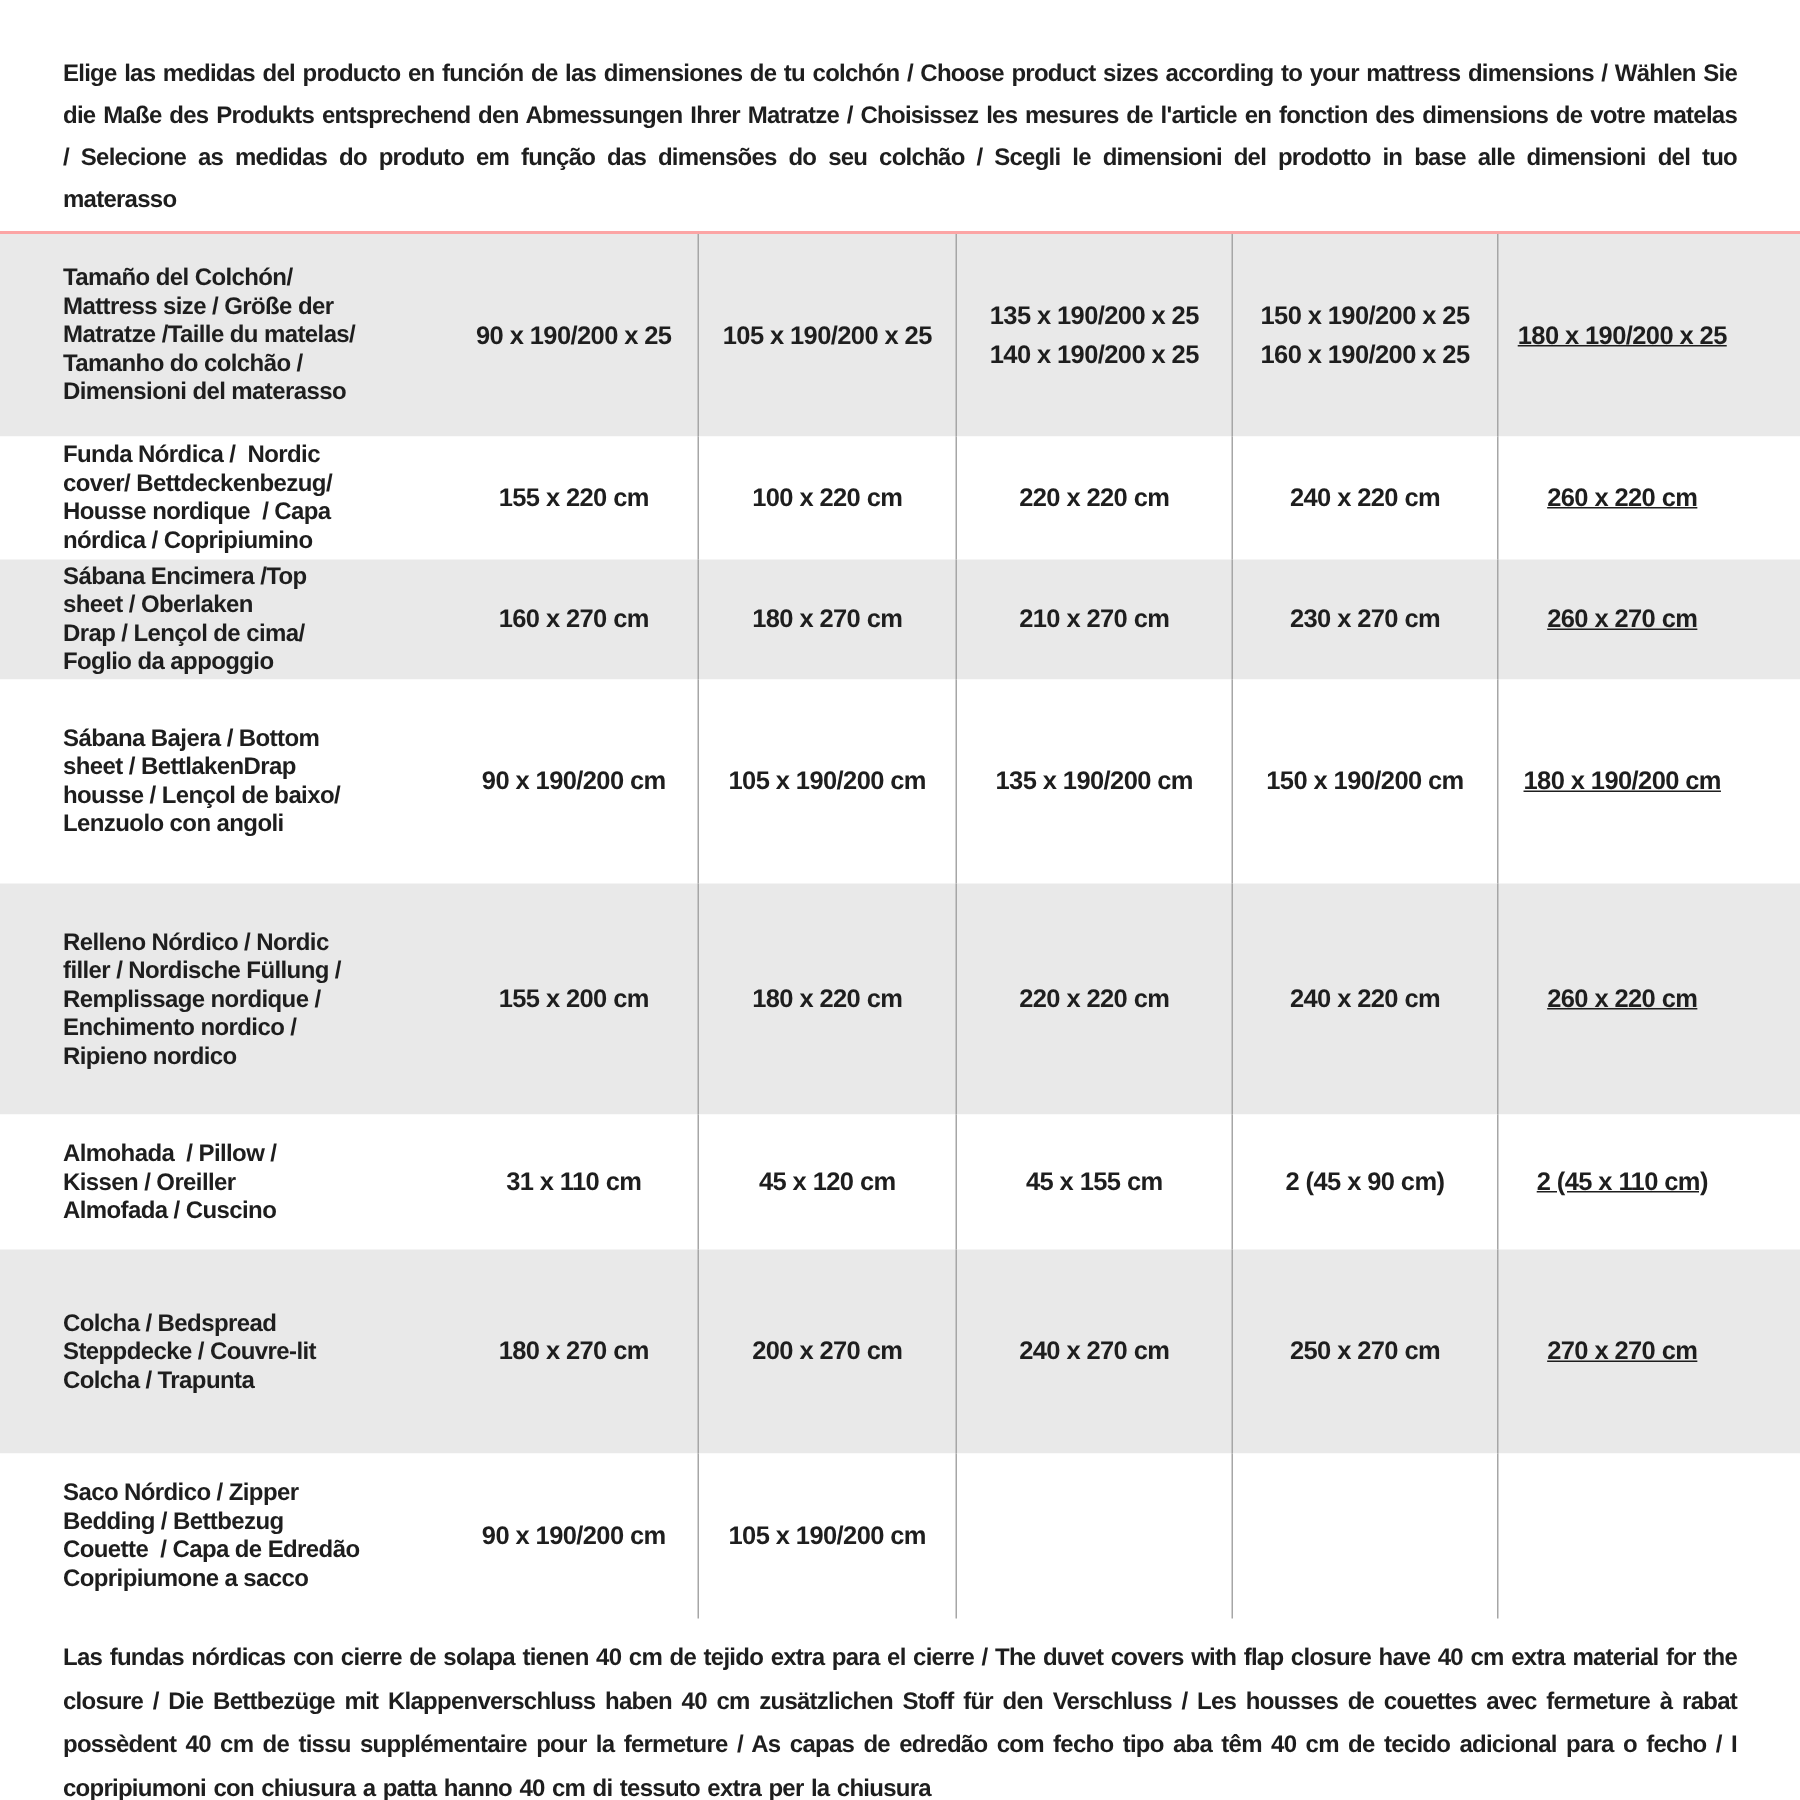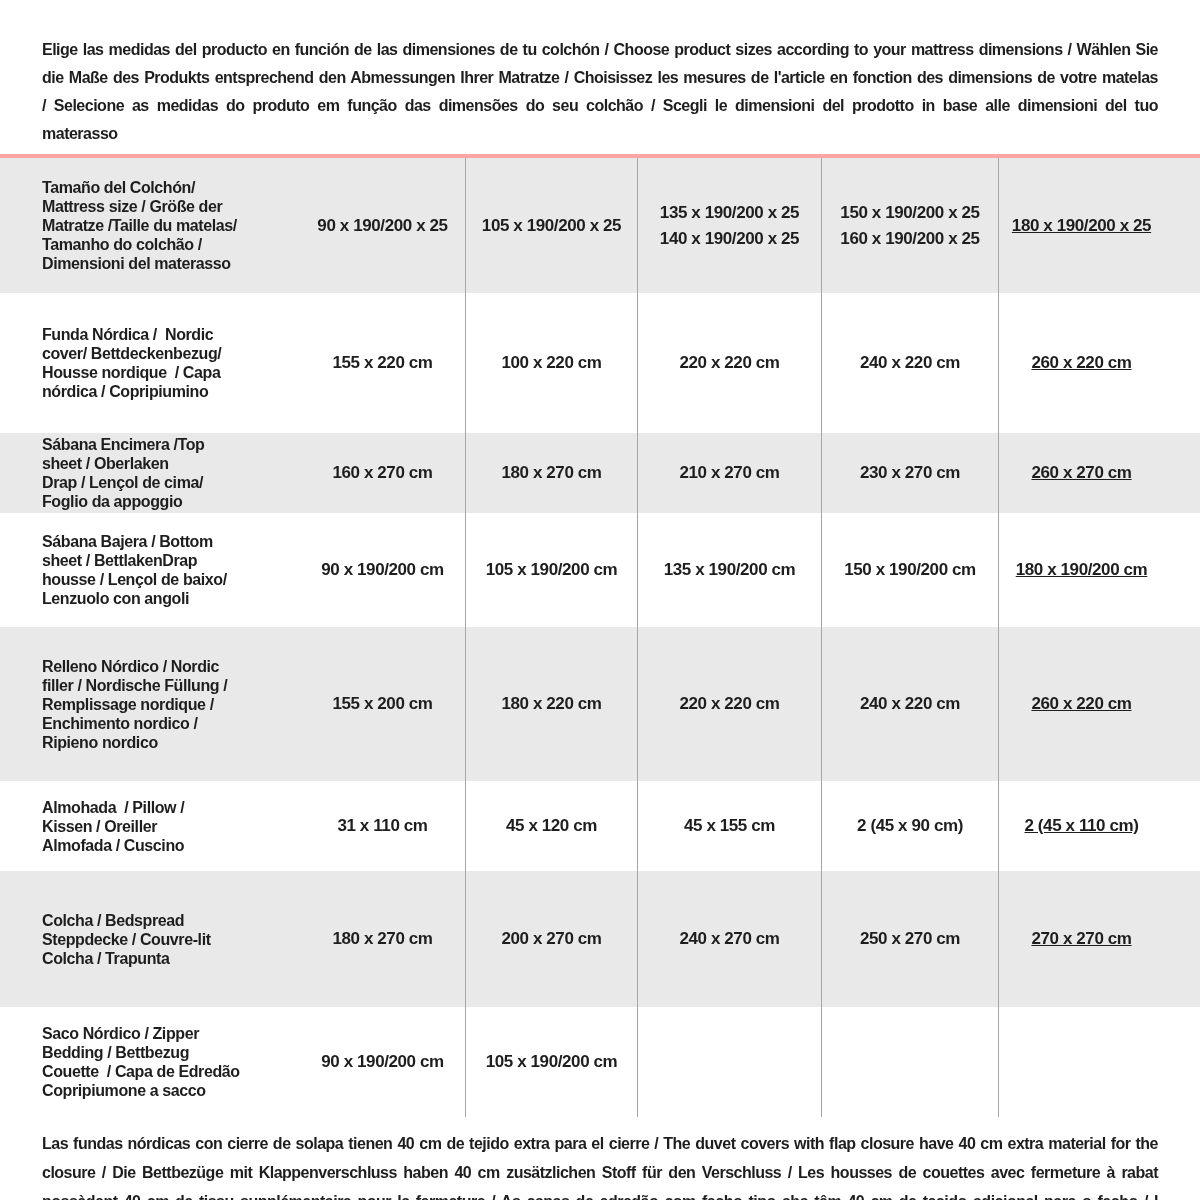--- a/index.html
+++ b/index.html
@@ -21,21 +21,21 @@
     line-height: 28px;
     letter-spacing: -0.5px;
     text-align: justify;
     word-spacing: 1px;
   }
   #intro { padding-top: 36px; }
   #footnote { padding-top: 12px; line-height: 29px; }
 
   #size-table {
     margin-top: 6px;
-    border-top: 4px solid #fca5a5;
+    border-top: 2px solid #fca5a5;
   }
   .trow {
     display: grid;
     grid-template-columns: 300px 165px 172px 184px 177px 202px;
   }
   .trow:nth-child(odd) { background: #e9e9e9; }
   .trow:nth-child(even) { background: #ffffff; }
   .cell {
     display: flex;
     align-items: center;
@@ -75,21 +75,21 @@
 Dimensioni del materasso</div>
     <div class="cell val">90 x 190/200 x 25</div>
     <div class="cell val d">105 x 190/200 x 25</div>
     <div class="cell val d">135 x 190/200 x 25
 140 x 190/200 x 25</div>
     <div class="cell val d">150 x 190/200 x 25
 160 x 190/200 x 25</div>
     <div class="cell val d last">180 x 190/200 x 25</div>
   </div>
 
-  <div class="trow" style="height:140px">
+  <div class="trow" style="height:82px">
     <div class="cell label">Funda Nórdica /  Nordic
 cover/ Bettdeckenbezug/
 Housse nordique  / Capa
 nórdica / Copripiumino</div>
     <div class="cell val">155 x 220 cm</div>
     <div class="cell val d">100 x 220 cm</div>
     <div class="cell val d">220 x 220 cm</div>
     <div class="cell val d">240 x 220 cm</div>
     <div class="cell val d last">260 x 220 cm</div>
   </div>
@@ -99,21 +99,21 @@
 sheet / Oberlaken
 Drap / Lençol de cima/
 Foglio da appoggio</div>
     <div class="cell val">160 x 270 cm</div>
     <div class="cell val d">180 x 270 cm</div>
     <div class="cell val d">210 x 270 cm</div>
     <div class="cell val d">230 x 270 cm</div>
     <div class="cell val d last">260 x 270 cm</div>
   </div>
 
-  <div class="trow" style="height:114px">
+  <div class="trow" style="height:136px">
     <div class="cell label">Sábana Bajera / Bottom
 sheet / BettlakenDrap
 housse / Lençol de baixo/
 Lenzuolo con angoli</div>
     <div class="cell val">90 x 190/200 cm</div>
     <div class="cell val d">105 x 190/200 cm</div>
     <div class="cell val d">135 x 190/200 cm</div>
     <div class="cell val d">150 x 190/200 cm</div>
     <div class="cell val d last">180 x 190/200 cm</div>
   </div>

